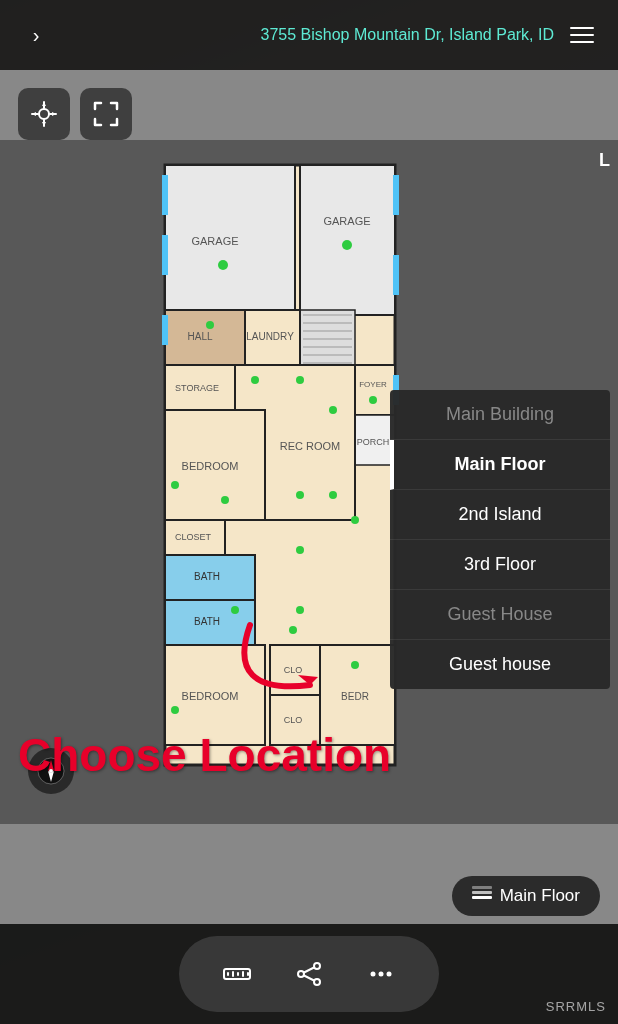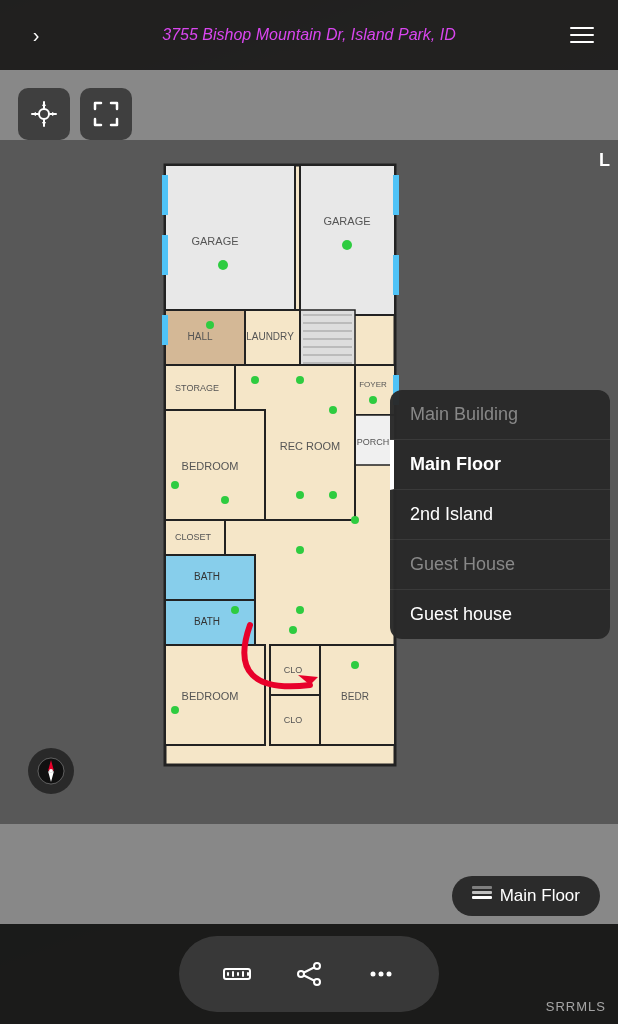--- a/index.html
+++ b/index.html
@@ -39,27 +39,26 @@
       width: 36px;
       height: 36px;
       display: flex;
       align-items: center;
       justify-content: center;
       color: #fff;
       font-size: 20px;
     }
 
     .header-title {
-      color: #d946ef;
+      color: #5eead4;
       font-size: 16px;
       font-weight: 500;
       flex: 1;
-      text-align: center;
+      text-align: right;
       padding: 0 10px;
-      font-style: italic;
     }
 
     .header-menu {
       width: 36px;
       height: 36px;
       display: flex;
       flex-direction: column;
       align-items: center;
       justify-content: center;
       gap: 5px;
@@ -156,23 +155,24 @@
       text-shadow: 1px 1px 3px rgba(0,0,0,0.4);
     }
 
     
     .dropdown-menu {
       position: absolute;
       top: 390px;
       right: 8px;
       width: 220px;
       background: rgba(40,40,40,0.97);
-      border-radius: 12px;
+      border-radius: 4px;
       z-index: 20;
       overflow: hidden;
+      text-align: center;
     }
 
     .dropdown-item {
       padding: 14px 20px;
       color: #fff;
       font-size: 18px;
       cursor: pointer;
       border-bottom: 1px solid rgba(255,255,255,0.08);
     }
 
@@ -427,27 +427,32 @@
 
   <div class="compass">
     <svg width="28" height="28" viewBox="0 0 28 28">
       <circle cx="14" cy="14" r="13" fill="rgba(0,0,0,0.6)" stroke="rgba(255,255,255,0.3)" stroke-width="1"></circle>
       <polygon points="14,3 11,14 14,12 17,14" fill="#e8002a"></polygon>
       <polygon points="14,25 11,14 14,16 17,14" fill="white"></polygon>
       <circle cx="14" cy="14" r="2" fill="white"></circle>
     </svg>
   </div>
 
+  <div class="choose-location">
+    <span>Choose
+Location</span>
+  </div>
 
 </div>
 
 <div class="dropdown-menu">
   <div class="dropdown-item disabled">Main Building</div>
   <div class="dropdown-item active">Main Floor</div>
   <div class="dropdown-item">2nd Island</div>
+  <div class="dropdown-item">3rd Floor</div>
   <div class="dropdown-item disabled">Guest House</div>
   <div class="dropdown-item">Guest house</div>
 </div>
 
 <div class="floor-pill">
   <span class="floor-pill-icon">
     <svg width="20" height="16" viewBox="0 0 20 16" fill="none">
       <rect x="0" y="10" width="20" height="3" rx="1" fill="white"></rect>
       <rect x="0" y="5" width="20" height="3" rx="1" fill="white" opacity="0.7"></rect>
       <rect x="0" y="0" width="20" height="3" rx="1" fill="white" opacity="0.4"></rect>

